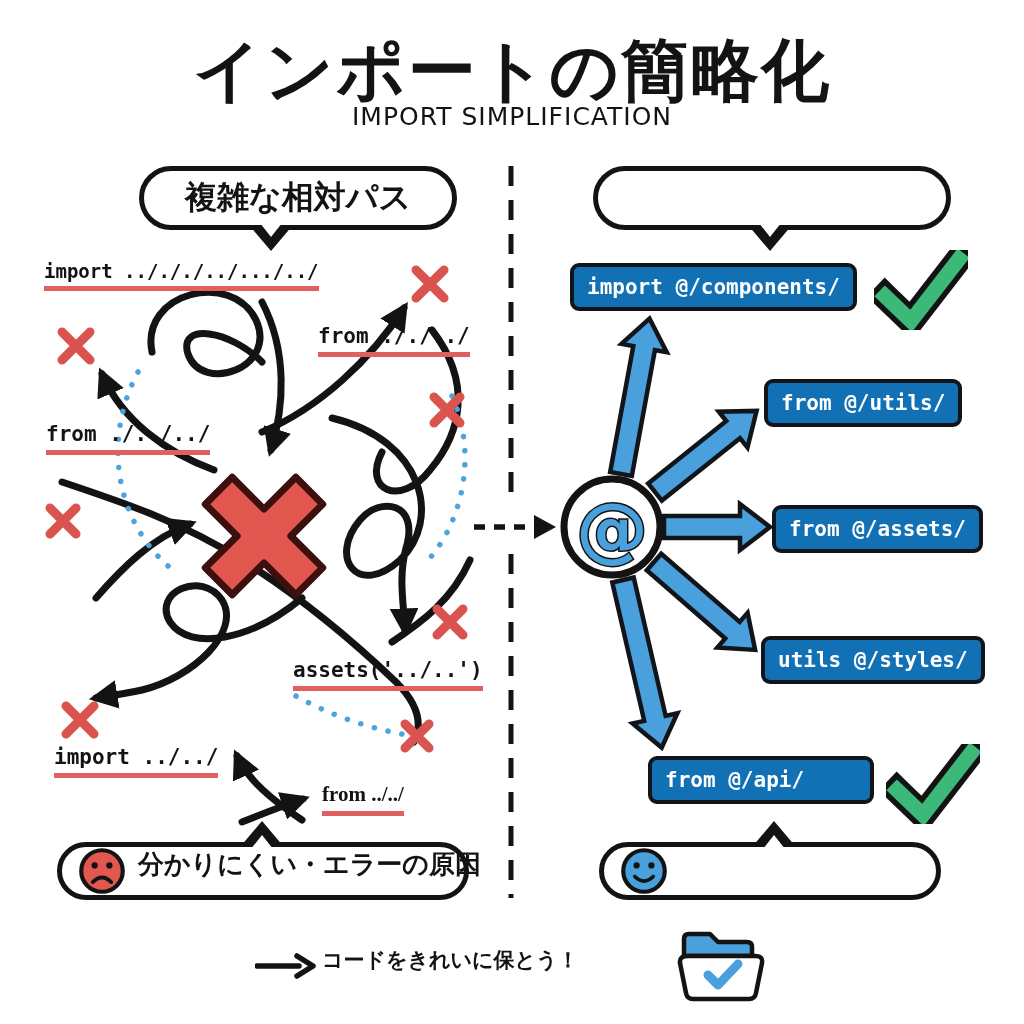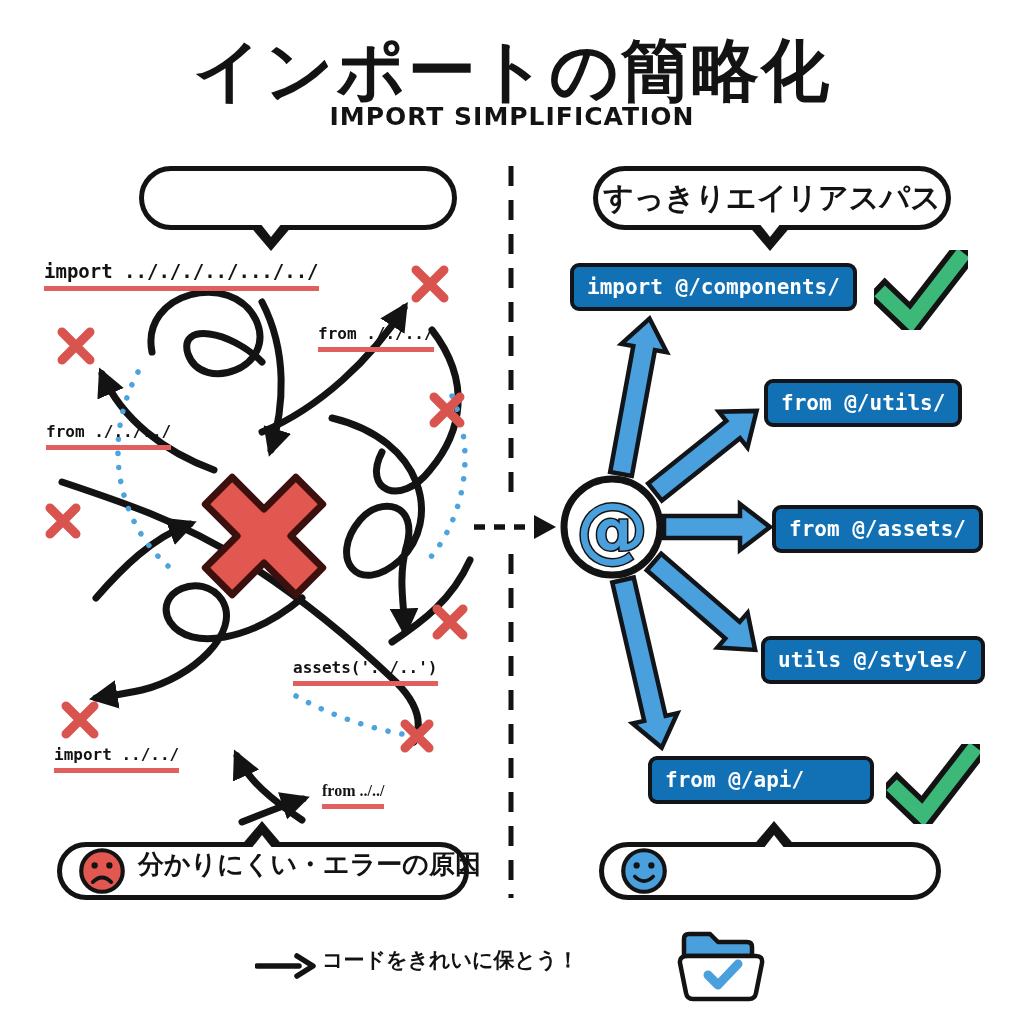--- a/index.html
+++ b/index.html
@@ -8,35 +8,35 @@
     font-family:"DejaVu Sans","Liberation Sans",sans-serif;color:#131313;
   }
   .abs{position:absolute;}
   svg{display:block;}
   .title{
     left:0;top:26px;width:1024px;text-align:center;
     font-size:68px;font-weight:900;letter-spacing:2px;
   }
   .subtitle{
     left:0;top:102px;width:1024px;text-align:center;
-    font-size:25px;font-weight:700;letter-spacing:1px;
+    font-size:25px;font-weight:400;letter-spacing:1px;
   }
   .bubble{
     background:#fff;border:5px solid #131313;border-radius:34px;
     display:flex;align-items:center;justify-content:center;
     font-weight:800;box-sizing:border-box;white-space:nowrap;
   }
   .tail{position:absolute;width:0;height:0;}
   .tail-down-outer{border-left:22px solid transparent;border-right:22px solid transparent;border-top:26px solid #131313;bottom:-26px;}
   .tail-down-inner{border-left:15px solid transparent;border-right:15px solid transparent;border-top:19px solid #ffffff;bottom:-12px;}
   .tail-up-outer{border-left:22px solid transparent;border-right:22px solid transparent;border-bottom:26px solid #131313;top:-26px;}
   .tail-up-inner{border-left:15px solid transparent;border-right:15px solid transparent;border-bottom:19px solid #ffffff;top:-12px;}
   .snip{
     position:absolute;font-family:"DejaVu Sans Mono","Liberation Mono",monospace;
-    font-weight:bold;font-size:16px;color:#131313;white-space:nowrap;
+    font-weight:bold;font-size:21px;color:#131313;white-space:nowrap;
     border-bottom:5px solid #e25f5f;padding-bottom:4px;
   }
   .codebox{
     position:absolute;background:#1270b4;border:4px solid #11151a;border-radius:9px;
     color:#ffffff;font-family:"DejaVu Sans Mono","Liberation Mono",monospace;
     font-weight:bold;font-size:21px;display:flex;align-items:center;justify-content:center;
     box-sizing:border-box;white-space:nowrap;padding:16px 13px;height:48px;
   }
   .caption{
     background:#fff;border:5px solid #131313;border-radius:30px;
@@ -125,25 +125,25 @@
   <g>
     <circle cx="612" cy="527" r="48" fill="#ffffff" stroke="#131313" stroke-width="7"></circle>
     <text x="612" y="529" text-anchor="middle" dominant-baseline="central" font-family="DejaVu Sans, Liberation Sans, sans-serif" font-size="72" font-weight="bold" fill="#4aa0dc" stroke="#131313" stroke-width="3" style="paint-order:stroke">@</text>
   </g>
 </svg>
 
 <div class="abs title">インポートの簡略化</div>
 <div class="abs subtitle">IMPORT SIMPLIFICATION</div>
 
 <div class="abs bubble" style="left:139px;top:166px;width:318px;height:64px;font-size:32px;">
+  <span>複雑な相対パス</span>
   <div class="tail tail-down-outer" style="left:105px;"></div>
   <div class="tail tail-down-inner" style="left:112px;"></div>
 </div>
 <div class="abs bubble" style="left:593px;top:166px;width:358px;height:64px;font-size:30px;">
-  <span>すっきりエイリアスパス</span>
   <div class="tail tail-down-outer" style="left:150px;"></div>
   <div class="tail tail-down-inner" style="left:157px;"></div>
 </div>
 
 <div class="snip" style="left:44px;top:260px;font-size:19px;">import ../././../.../../</div>
 <div class="snip" style="left:318px;top:324px;">from ././../</div>
 <div class="snip" style="left:46px;top:422px;">from ./../../</div>
 <div class="snip" style="left:293px;top:658px;">assets('../..')</div>
 <div class="snip" style="left:54px;top:745px;">import ../../</div>
 <div class="snip" style="left:322px;top:782px;font-family:Liberation Serif, serif;">from ../../</div>

